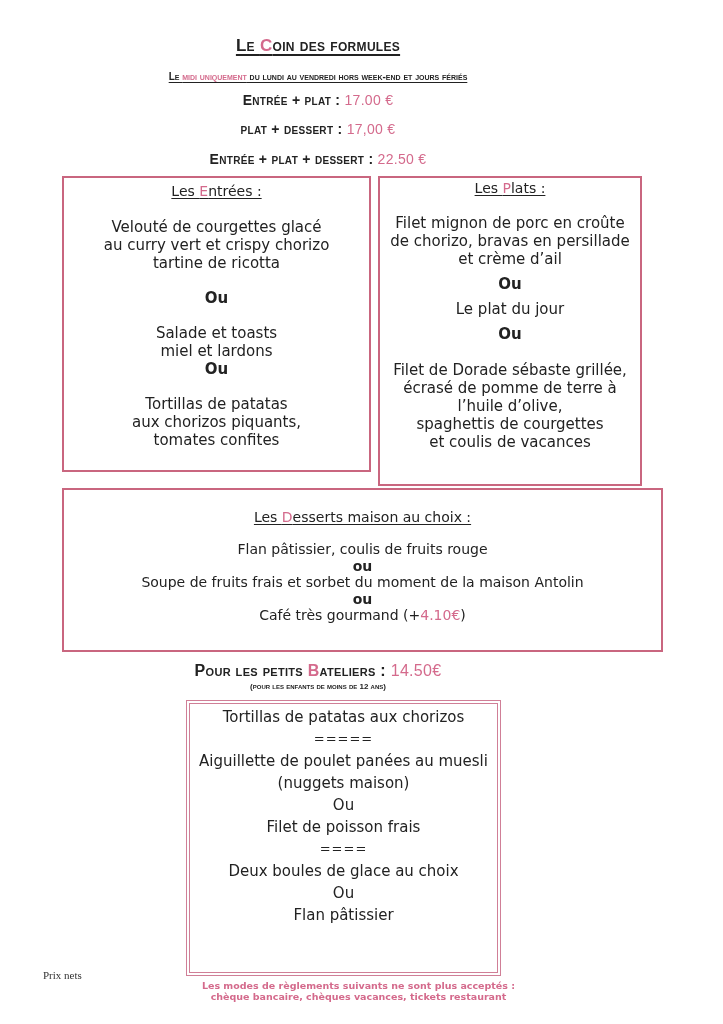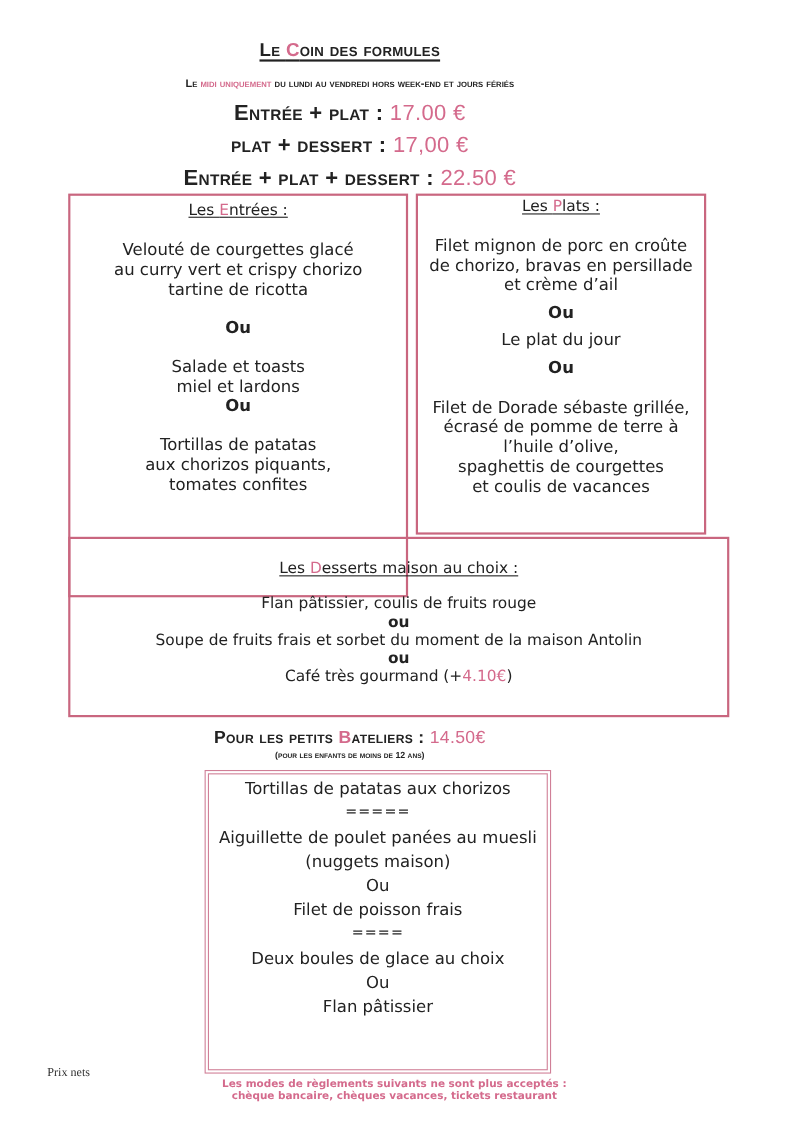--- a/index.html
+++ b/index.html
@@ -14,39 +14,39 @@
 
     .title {
       top: 36px; font-size: 17px; font-weight: bold; font-variant: small-caps;
       letter-spacing: 0.3px; font-family: "Liberation Sans", sans-serif;
     }
     .title span.inner { text-decoration: underline; text-underline-offset: 3px; text-decoration-thickness: 2px; }
     .subtitle {
       top: 71px; font-size: 10px; font-weight: bold; font-variant: small-caps;
       font-family: "Liberation Sans", sans-serif;
     }
-    .subtitle span.inner { text-underline-offset: 2px; }
+    .subtitle span.inner { text-decoration: underline; text-underline-offset: 2px; }
     .price-line {
-      font-size: 20px; font-weight: bold; font-variant: small-caps;
+      font-size: 14px; font-weight: bold; font-variant: small-caps;
       font-family: "Liberation Sans", sans-serif; letter-spacing: 0.3px;
     }
     .price-line .price { font-weight: normal; font-variant: normal; }
 
     .box {
       position: absolute; border: 2px solid #c9667f; box-sizing: border-box;
       text-align: center;
     }
     .box-title {
       font-size: 14px; text-decoration: underline; text-underline-offset: 2px;
       margin-top: 5px;
     }
     .dish { font-size: 15px; line-height: 18px; }
     .ou { font-size: 15px; font-weight: bold; line-height: 18px; }
 
-    #entrees { left: 62px; top: 176px; width: 309px; height: 367px; }
+    #entrees { left: 62px; top: 176px; width: 309px; height: 296px; }
     #plats { left: 378px; top: 176px; width: 264px; height: 310px; }
     #desserts { left: 62px; top: 488px; width: 601px; height: 164px; }
     #kids {
       left: 186px; top: 700px; width: 315px; height: 276px;
       border: 4px double #d07f97;
     }
     .kids-line { font-size: 15px; line-height: 22px; }
     .kids-sep { font-size: 13px; line-height: 22px; letter-spacing: 1px; }
 
     .kids-heading {

